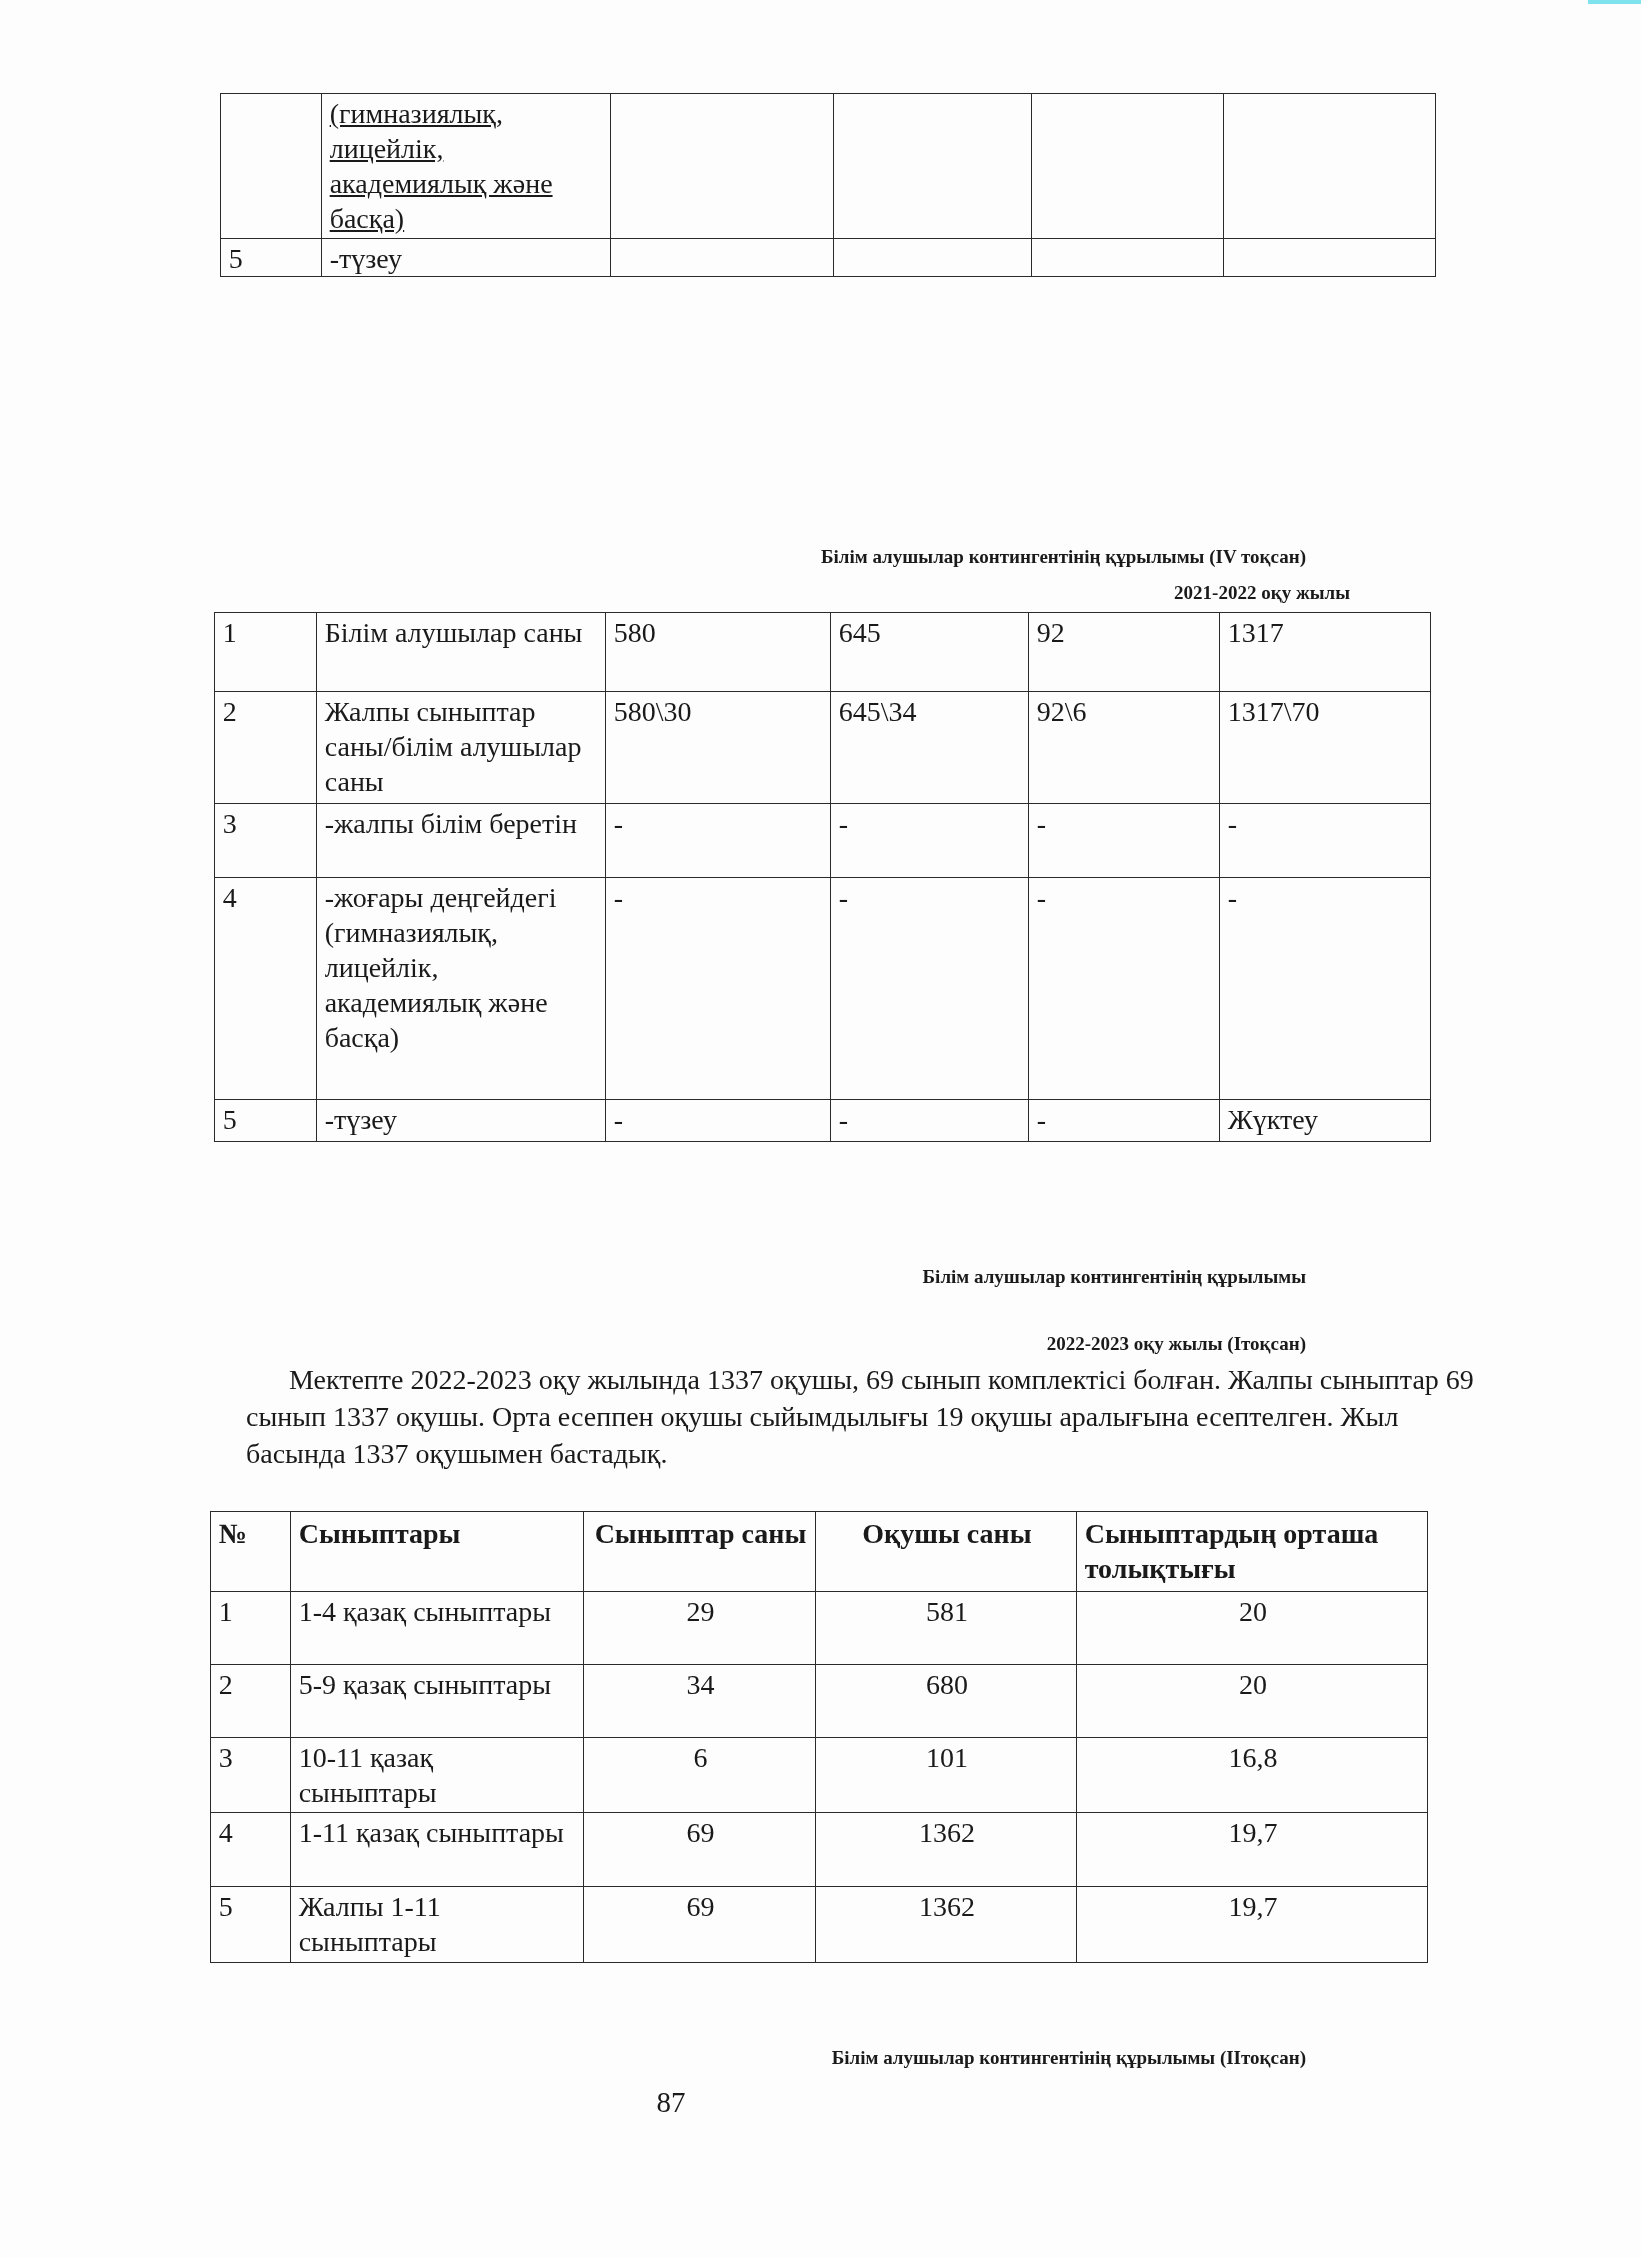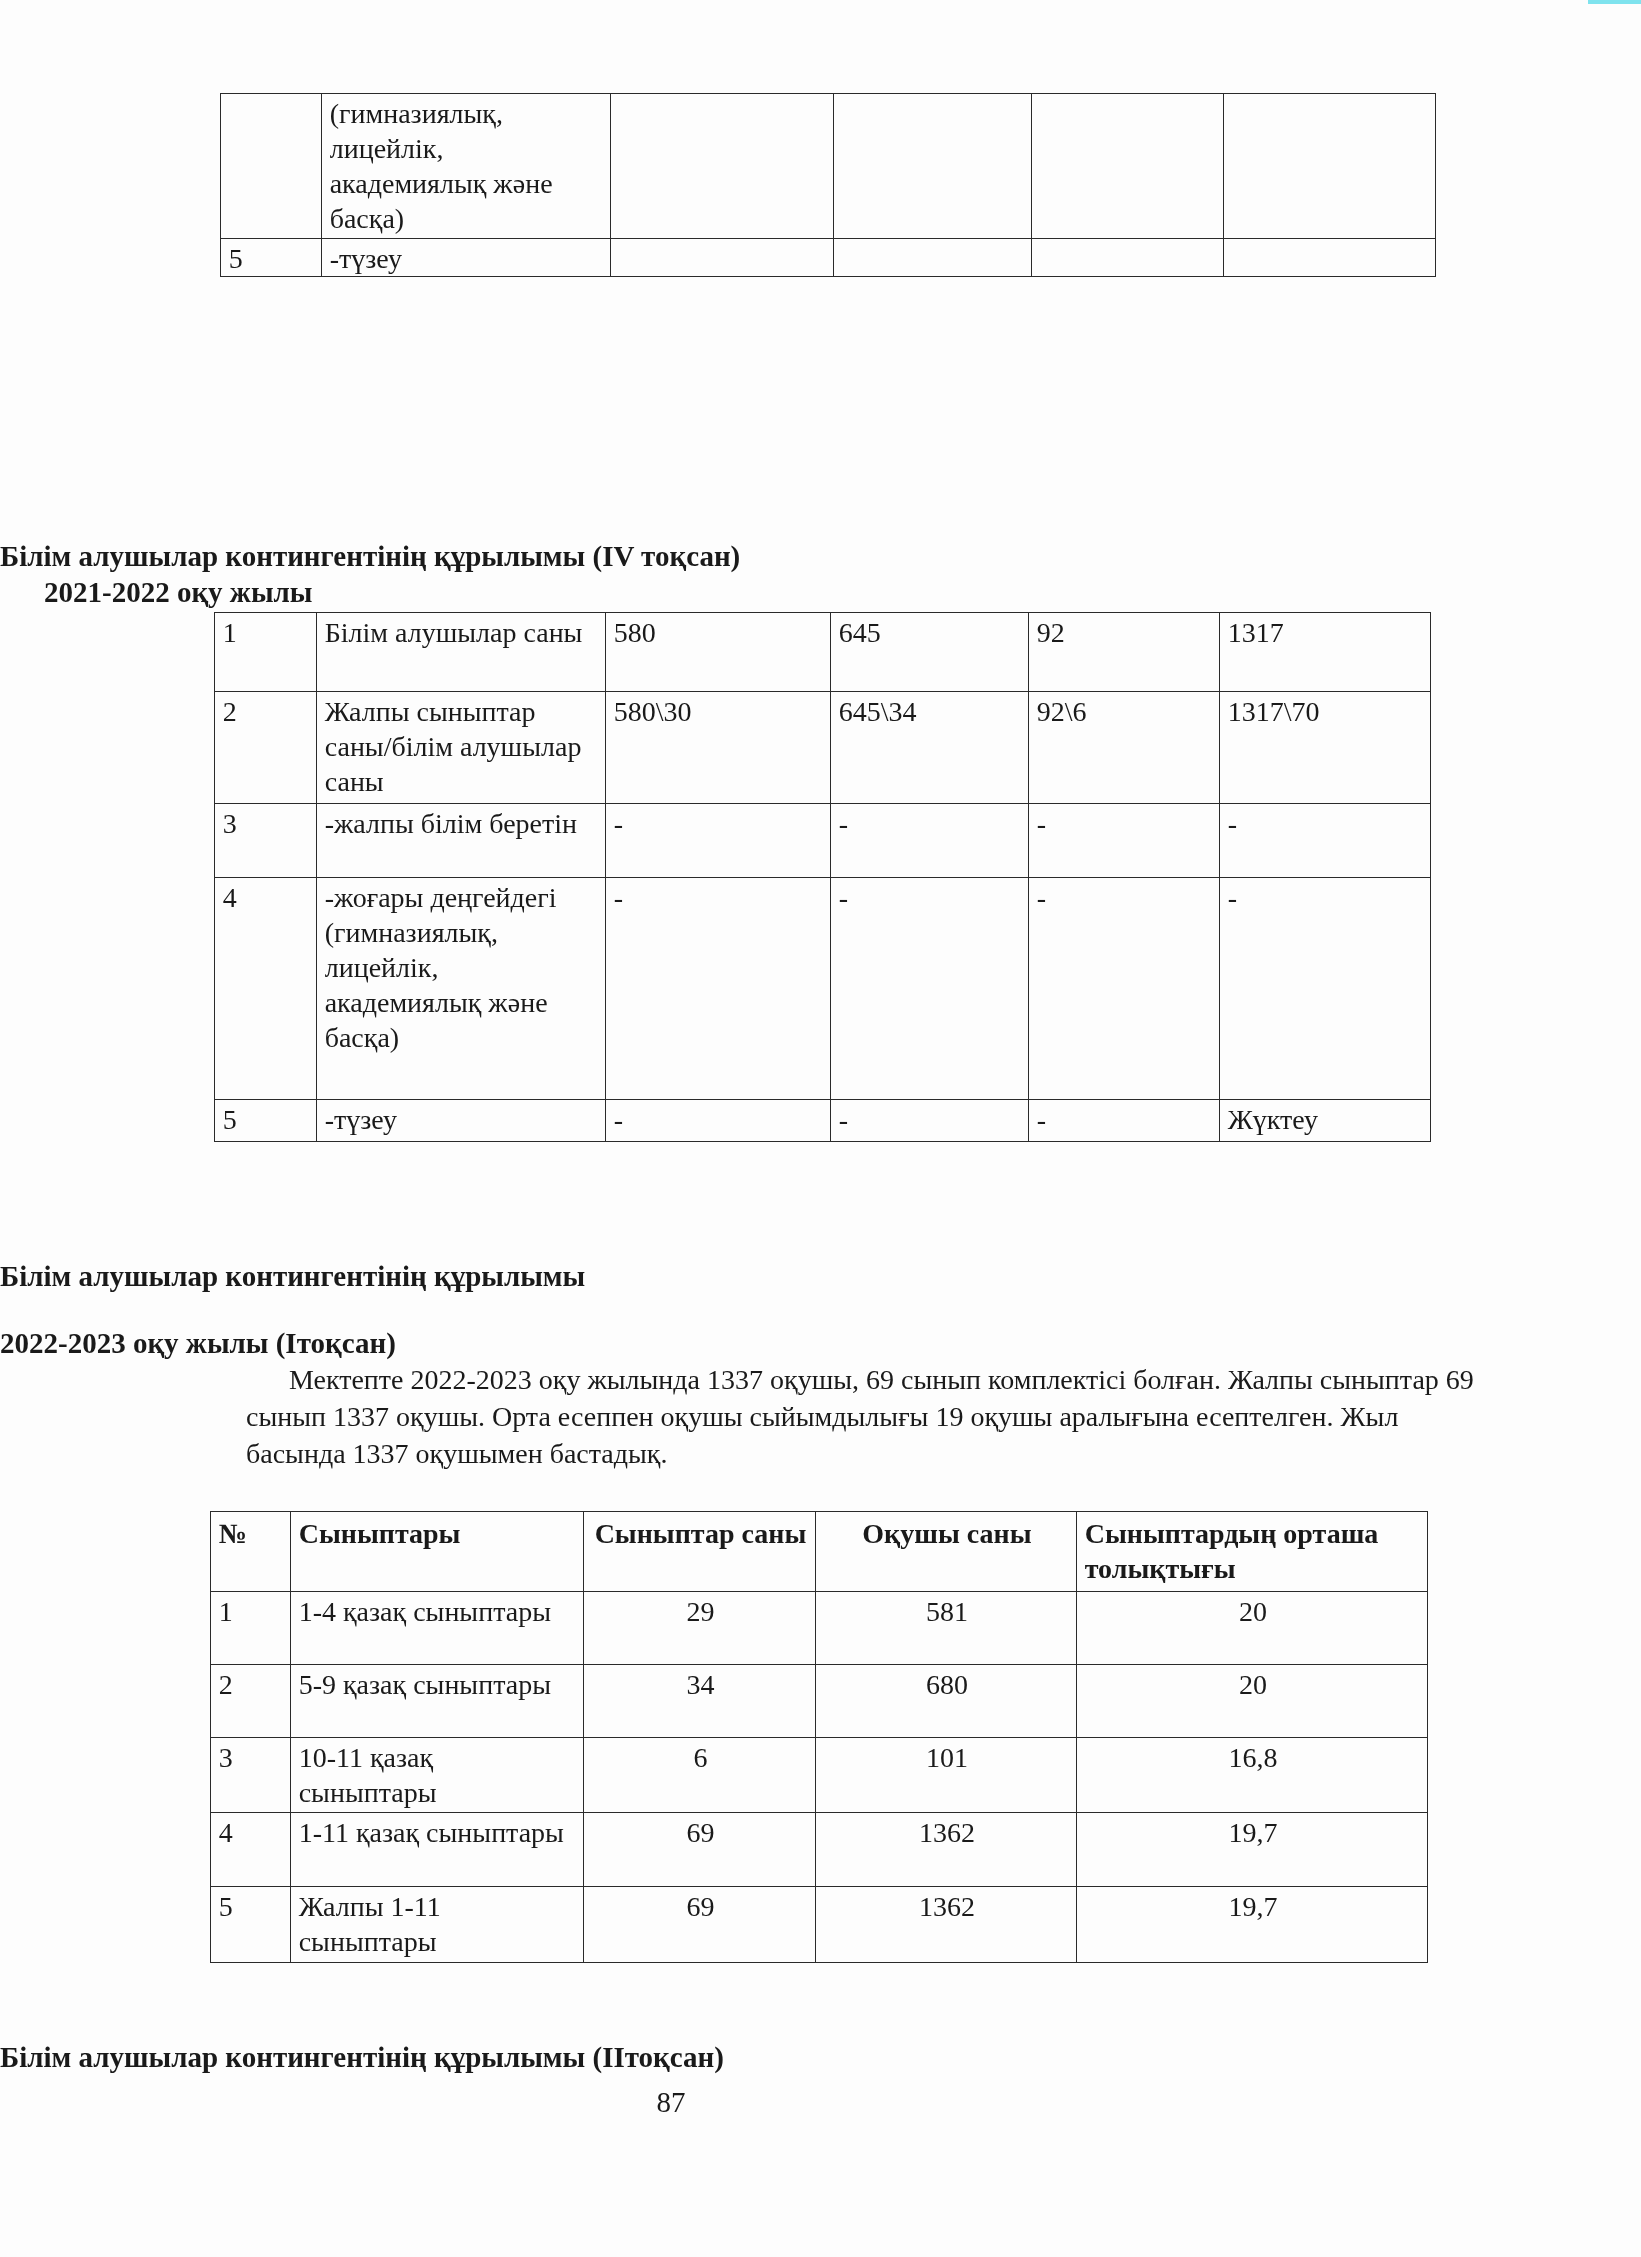--- a/index.html
+++ b/index.html
@@ -20,22 +20,22 @@
     font-size: 28px;
     line-height: 35px;
     padding: 1.9px 5.8px 0 7.7px;
     font-weight: normal;
     text-align: left;
     overflow: hidden;
   }
   th { font-weight: bold; text-align: center; padding-top: 3.9px; }
   .c { text-align: center; }
   .title {
-    position: absolute; left: 0; width: 1306px; text-align: left;
-    font-weight: bold; font-size: 29px; line-height: 33px;
+    position: absolute; left: 0; width: 1306px; text-align: right;
+    font-weight: bold; font-size: 19px; line-height: 33px;
   }
   .para {
     position: absolute; left: 246px; width: 1255px;
     font-size: 28px; line-height: 37px; text-indent: 43px;
   }
   .pagenum {
     position: absolute; top: 2086px; left: 0; width: 1342px;
     text-align: center; font-size: 29px;
   }
 </style>
@@ -47,21 +47,21 @@
 <table style="left:220px; top:93px; width:1216px;">
   <colgroup>
       <col style="width:101px">
       <col style="width:289px">
       <col style="width:223px">
       <col style="width:198px">
       <col style="width:192px">
       <col style="width:212px">
     </colgroup>
   <tbody>
-      <tr style="height:145px;">
+      <tr style="height:145px;text-decoration:underline;">
     <td></td>
     <td>(гимназиялық, лицейлік, академиялық және басқа)</td>
     <td></td>
     <td></td>
     <td></td>
     <td></td>
   </tr>
   <tr style="height:37px;">
     <td>5</td>
     <td>-түзеу</td>

